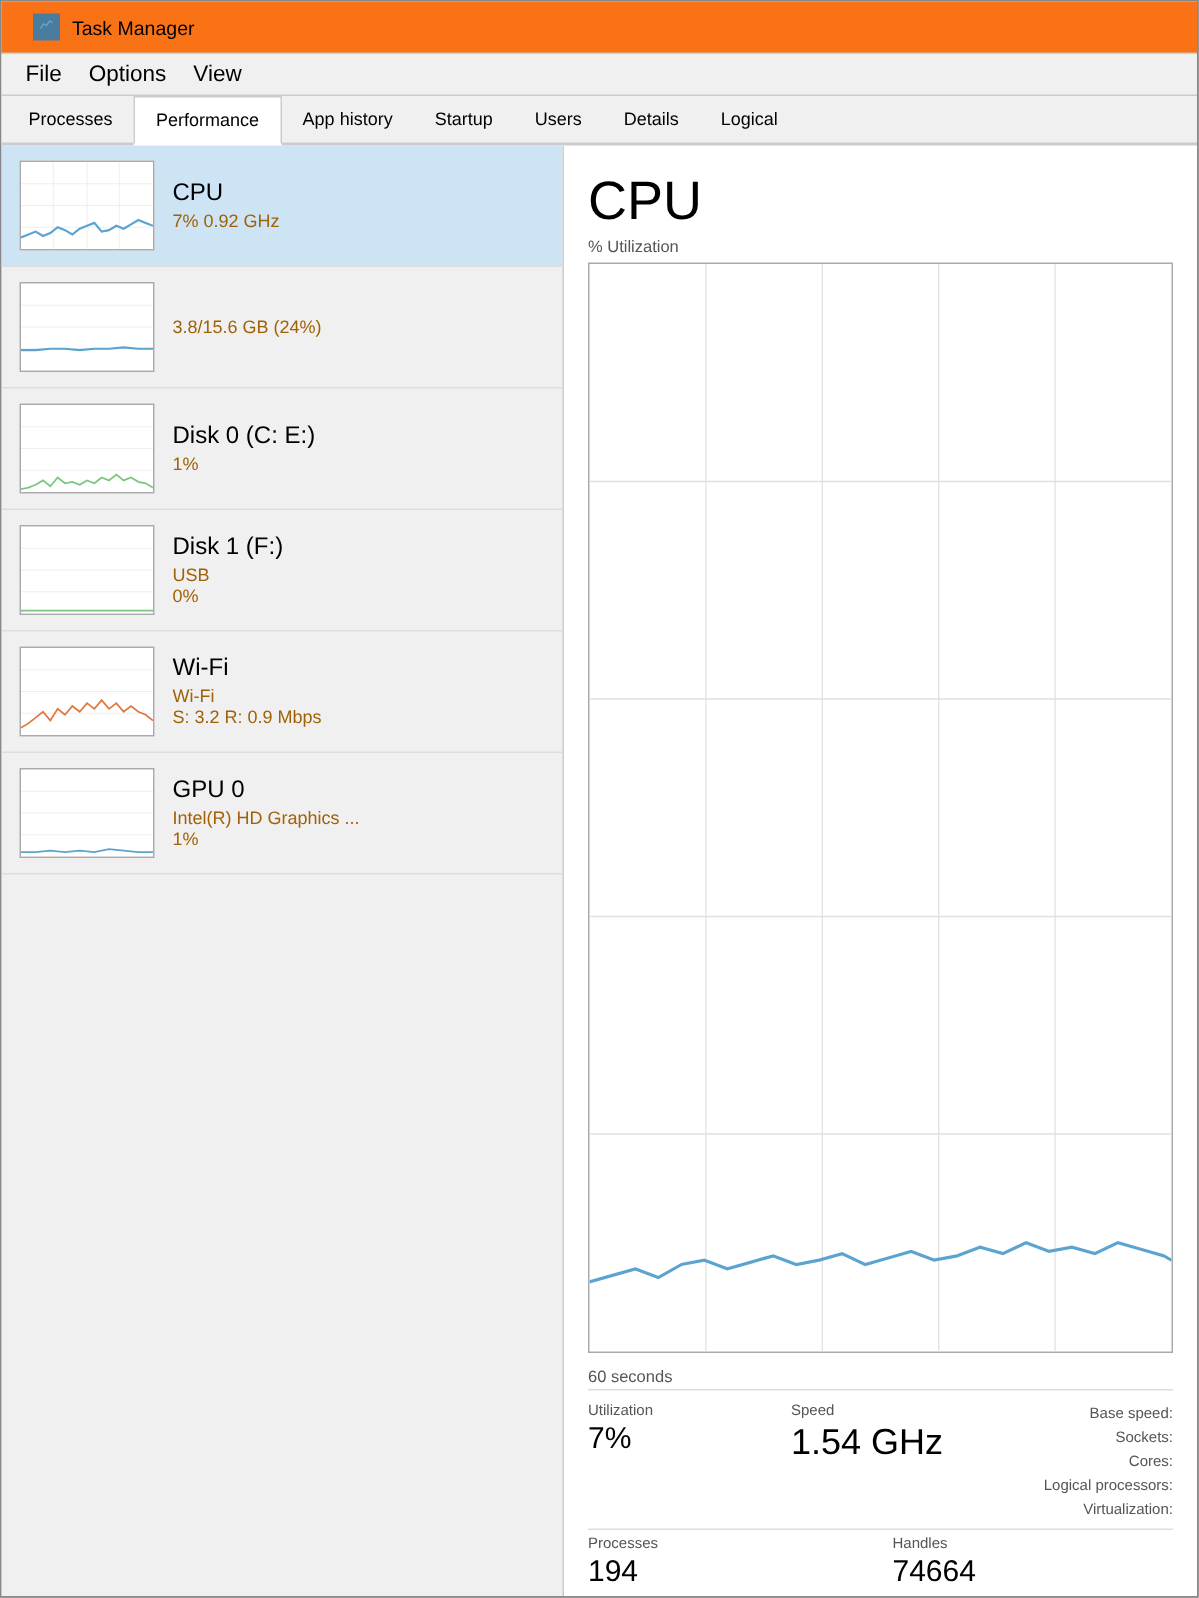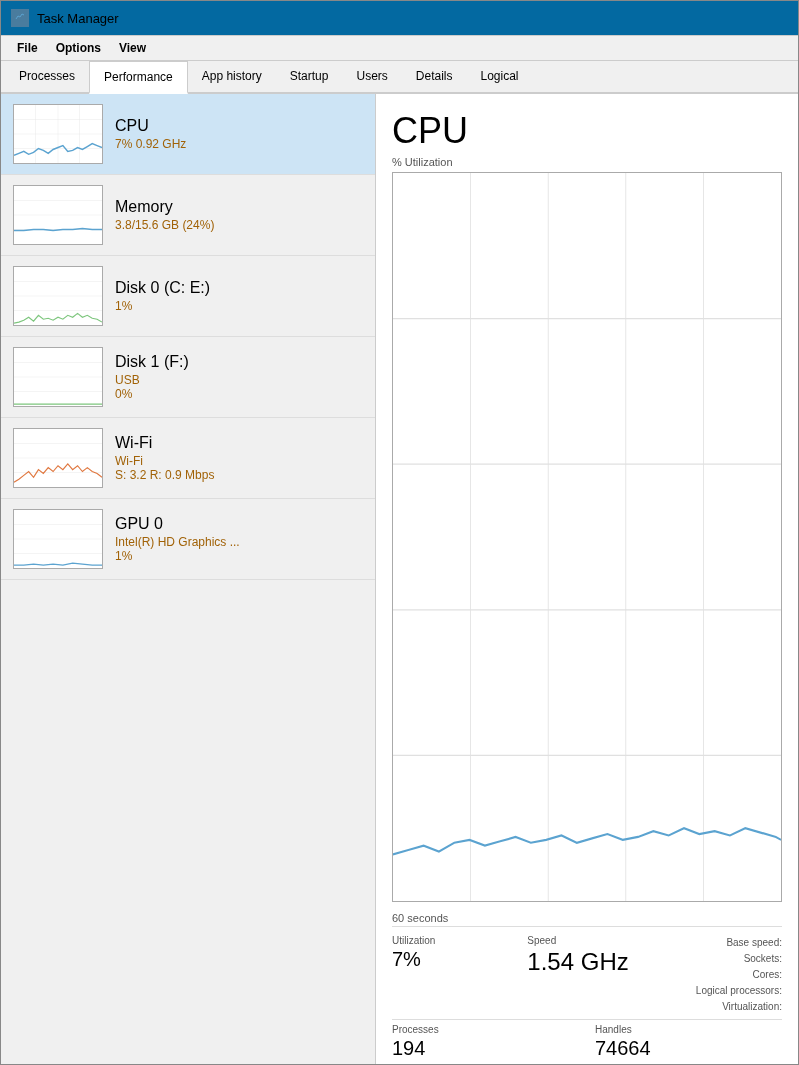--- a/index.html
+++ b/index.html
@@ -12,22 +12,22 @@
     }
     .window {
       width: 799px;
       height: 1065px;
       background: #f0f0f0;
       border: 1px solid #888;
       display: flex;
       flex-direction: column;
     }
     .title-bar {
-      background: #0369a1;
-      padding: 8px 10px;
+      background: #f97316;
+      padding: 8px 21px;
       display: flex;
       align-items: center;
       gap: 8px;
       border-bottom: 1px solid #ccc;
     }
     .title-bar-icon {
       width: 18px;
       height: 18px;
       background: #4a7c9e;
       display: flex;
@@ -41,24 +41,23 @@
     }
     .menu-bar {
       display: flex;
       gap: 2px;
       padding: 2px 8px;
       background: #f0f0f0;
       border-bottom: 1px solid #ccc;
     }
     .menu-item {
       padding: 3px 8px;
-      font-size: 12px;
+      font-size: 15px;
       cursor: pointer;
       color: #000;
-      font-weight: bold;
     }
     .tabs-bar {
       display: flex;
       background: #f0f0f0;
       border-bottom: 2px solid #ccc;
       padding: 0 4px;
     }
     .tab {
       padding: 8px 14px;
       font-size: 12px;
@@ -257,21 +256,20 @@
           <svg viewBox="0 0 90 60" preserveAspectRatio="none">
             <rect width="90" height="60" fill="#fff"></rect>
             <line x1="0" y1="15" x2="90" y2="15" stroke="#e8e8e8" stroke-width="0.5"></line>
             <line x1="0" y1="30" x2="90" y2="30" stroke="#e8e8e8" stroke-width="0.5"></line>
             <line x1="0" y1="45" x2="90" y2="45" stroke="#e8e8e8" stroke-width="0.5"></line>
 
             <polyline points="0,46 10,46 20,45 30,45 40,46 50,45 60,45 70,44 80,45 90,45" fill="none" stroke="#5ba3d0" stroke-width="1.5"></polyline>
           </svg>
         </div>
         <div class="sidebar-item-info">
-          <div class="sidebar-item-name">Memory</div>
           <div class="sidebar-item-sub">3.8/15.6 GB (24%)</div>
         </div>
       </div>
 
       <div class="sidebar-item">
         <div class="mini-chart disk0-mini">
           <svg viewBox="0 0 90 60" preserveAspectRatio="none">
             <rect width="90" height="60" fill="#fff"></rect>
             <line x1="0" y1="15" x2="90" y2="15" stroke="#e8e8e8" stroke-width="0.5"></line>
             <line x1="0" y1="30" x2="90" y2="30" stroke="#e8e8e8" stroke-width="0.5"></line>

